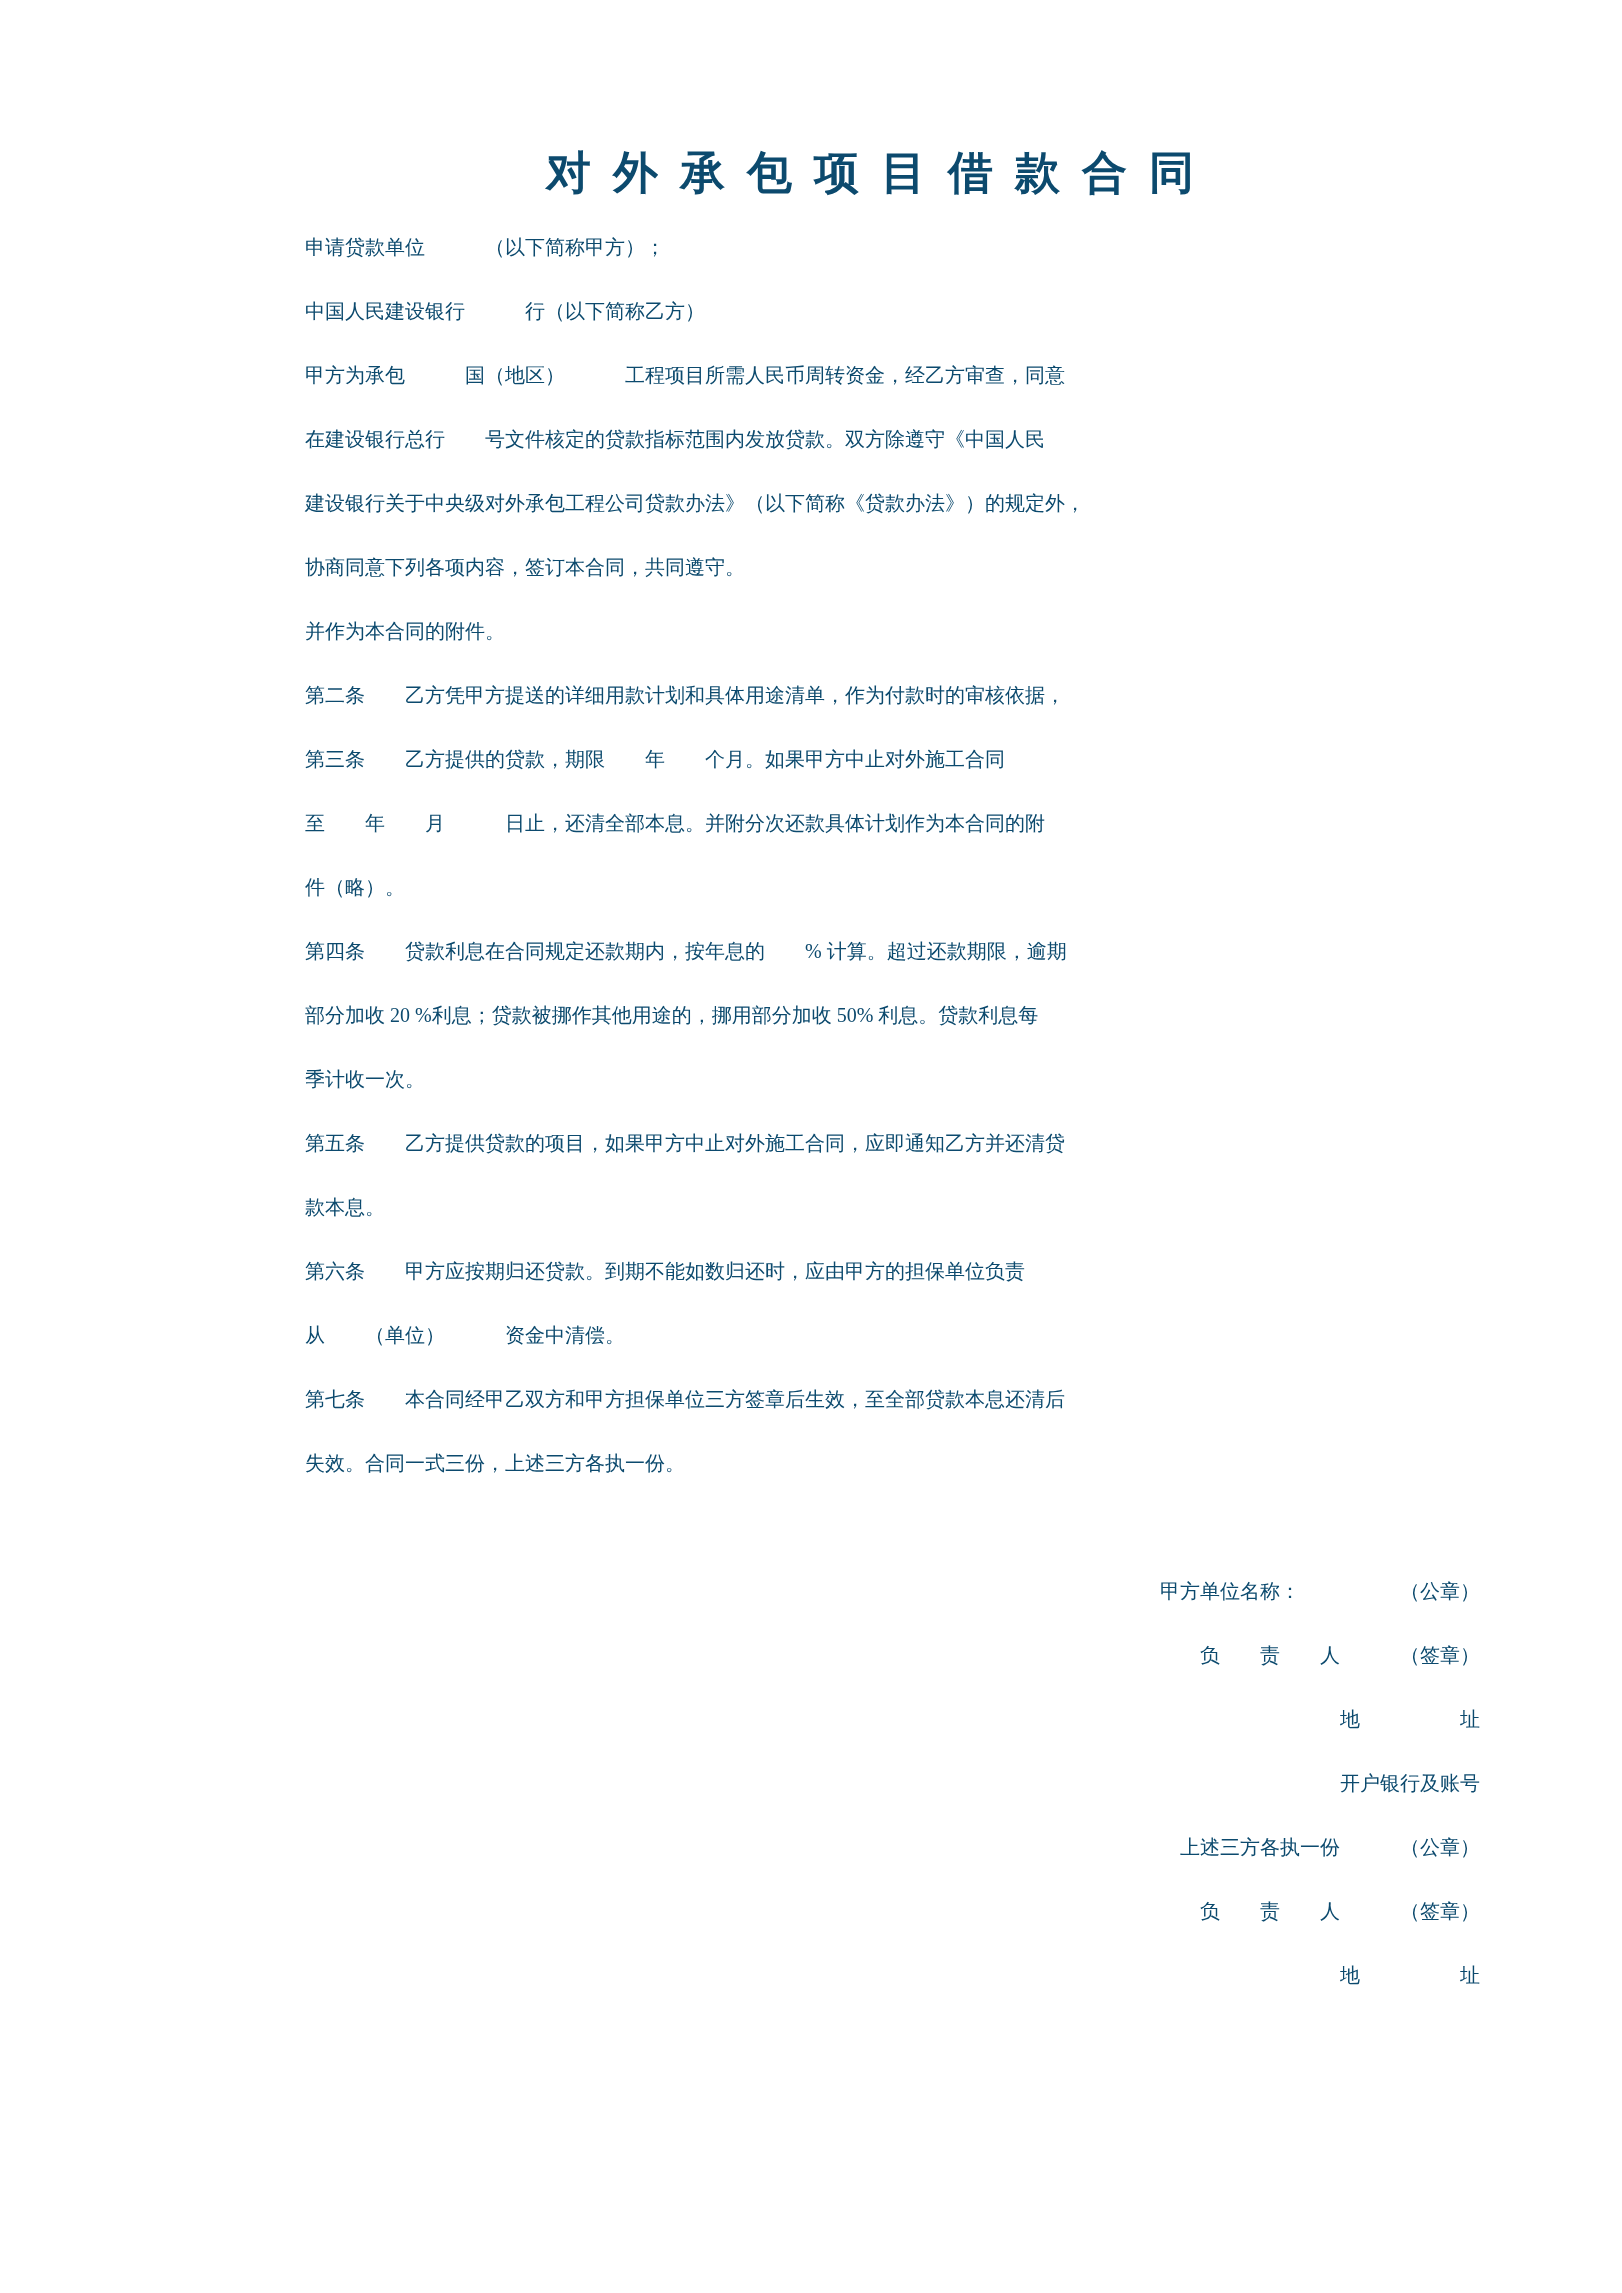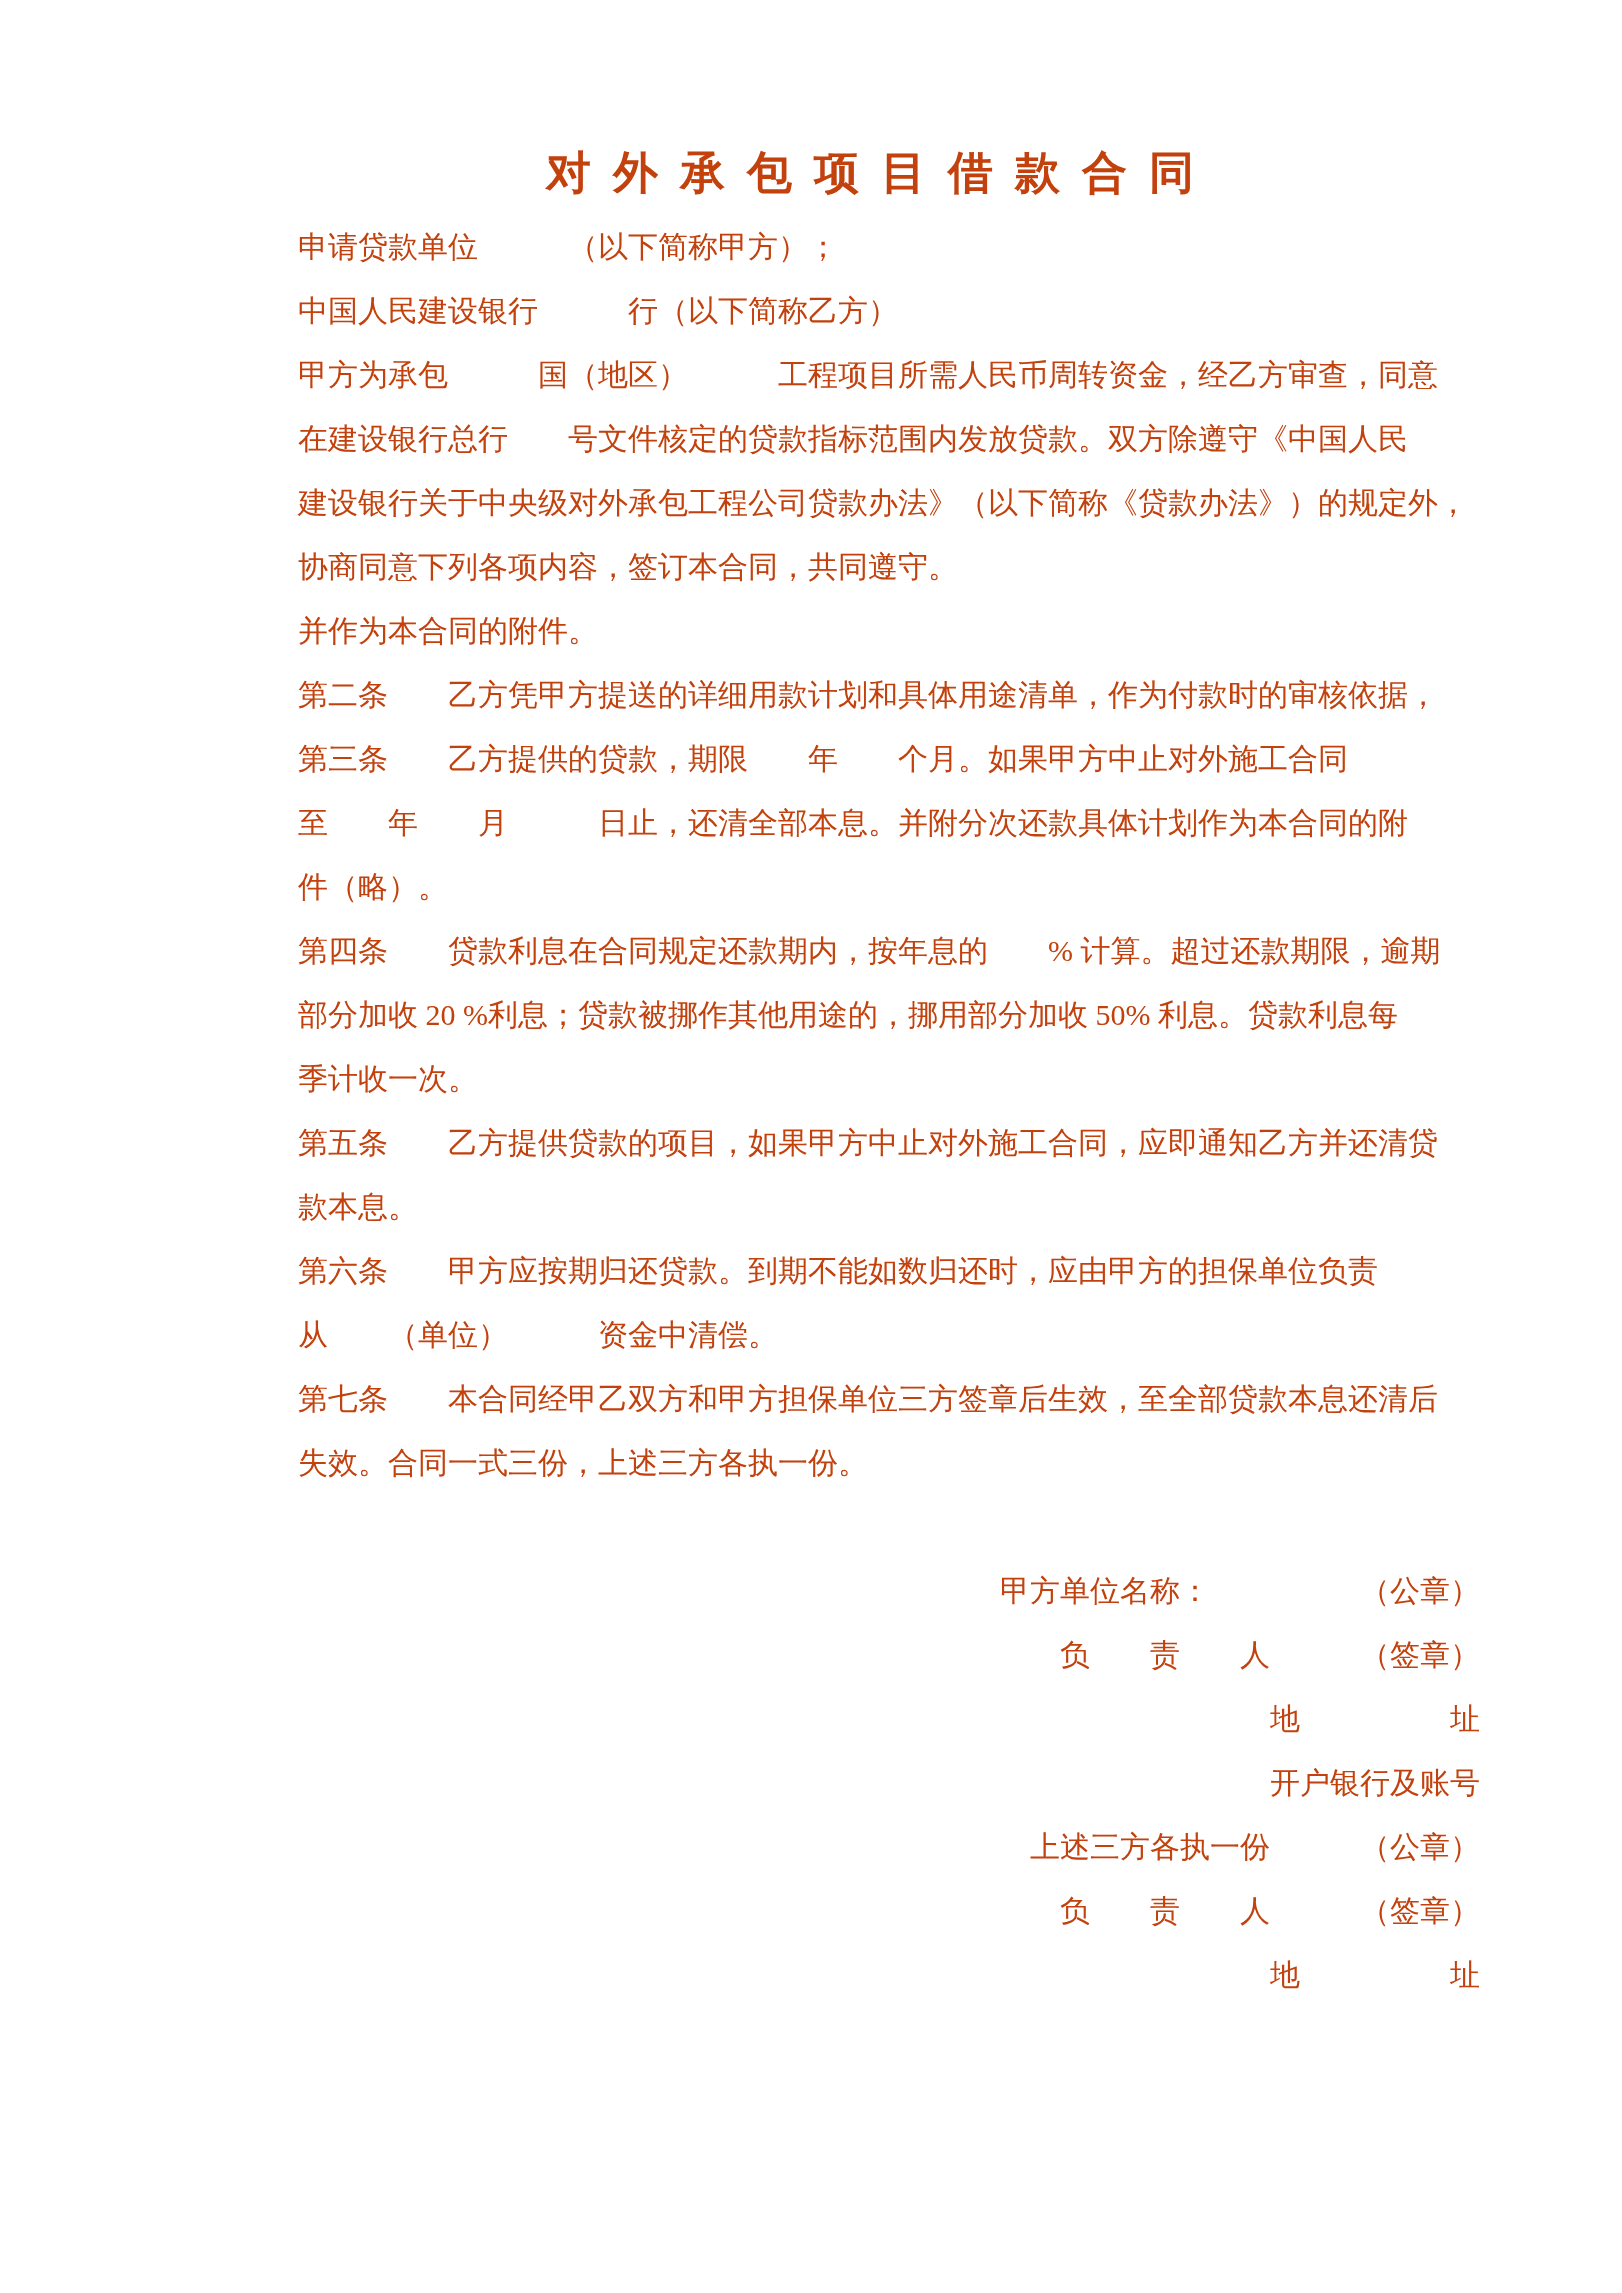--- a/index.html
+++ b/index.html
@@ -5,21 +5,21 @@
   html, body {
     margin: 0;
     padding: 0;
     background: #ffffff;
   }
   .page {
     position: relative;
     width: 1623px;
     height: 2294px;
     background: #ffffff;
-    color: #c2410c;
+    color: #0c4a6e;
     font-family: "Liberation Serif", "DejaVu Serif", serif;
     overflow: hidden;
   }
   .doc-title {
     position: absolute;
     left: 546px;
     top: 151px;
     font-size: 45px;
     line-height: 1;
     font-weight: bold;
@@ -28,22 +28,23 @@
   }
   .doc-body {
     position: absolute;
     left: 298px;
     top: 215px;
     width: 1182px;
   }
   .line {
     height: 64px;
     line-height: 64px;
-    font-size: 30px;
+    font-size: 20px;
     white-space: pre;
+    margin-left: 7px;
   }
   .line.sig {
     padding-left: 38px;
     text-align: right;
   }
   .line.blank {
     height: 64px;
   }
 </style>
 </head>

